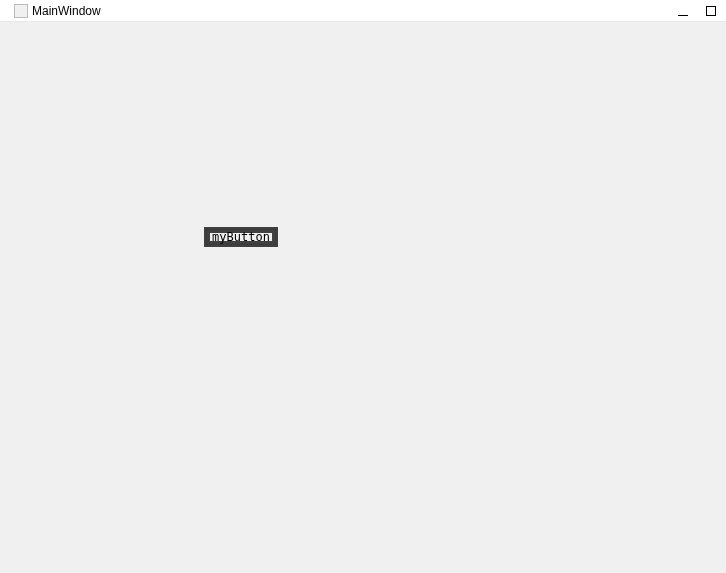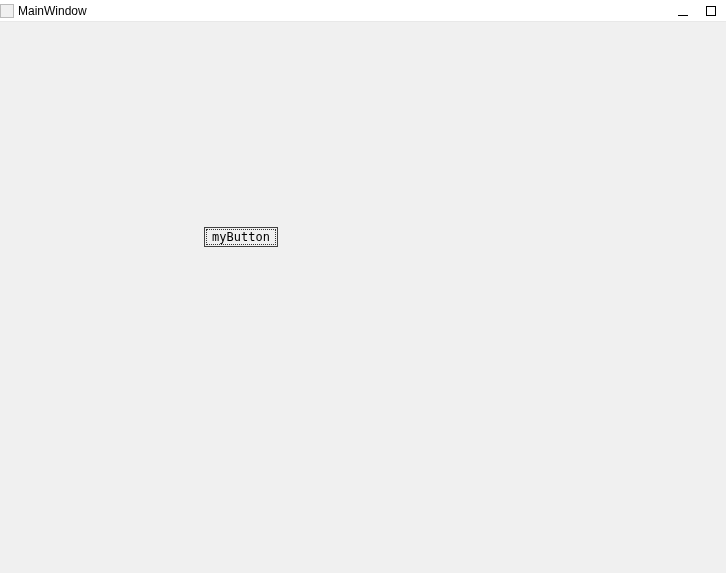--- a/index.html
+++ b/index.html
@@ -12,21 +12,21 @@
       background: #ffffff;
       width: 726px;
       height: 573px;
       overflow: hidden;
     }
     .titlebar {
       height: 22px;
       background: #ffffff;
       display: flex;
       align-items: center;
-      padding-left: 0;
+      padding-left: 14px;
       border-bottom: 1px solid #e8e8e8;
     }
     .titlebar-icon {
       width: 14px;
       height: 14px;
       margin-right: 4px;
       border: 1px solid #bbb;
       background: #f0f0f0;
       display: inline-block;
     }
@@ -60,21 +60,21 @@
       height: calc(100% - 22px);
       background: #f0f0f0;
     }
     .my-button {
       position: absolute;
       left: 204px;
       top: 205px;
       width: 74px;
       height: 20px;
       background: #f0f0f0;
-      border: 1px solid #404040;
+      border: 6px solid #404040;
       outline: 1px dotted #333;
       outline-offset: -3px;
       font-family: "SimSun", "NSimSun", monospace;
       font-size: 12px;
       color: #000;
       display: flex;
       align-items: center;
       justify-content: center;
       cursor: pointer;
     }

